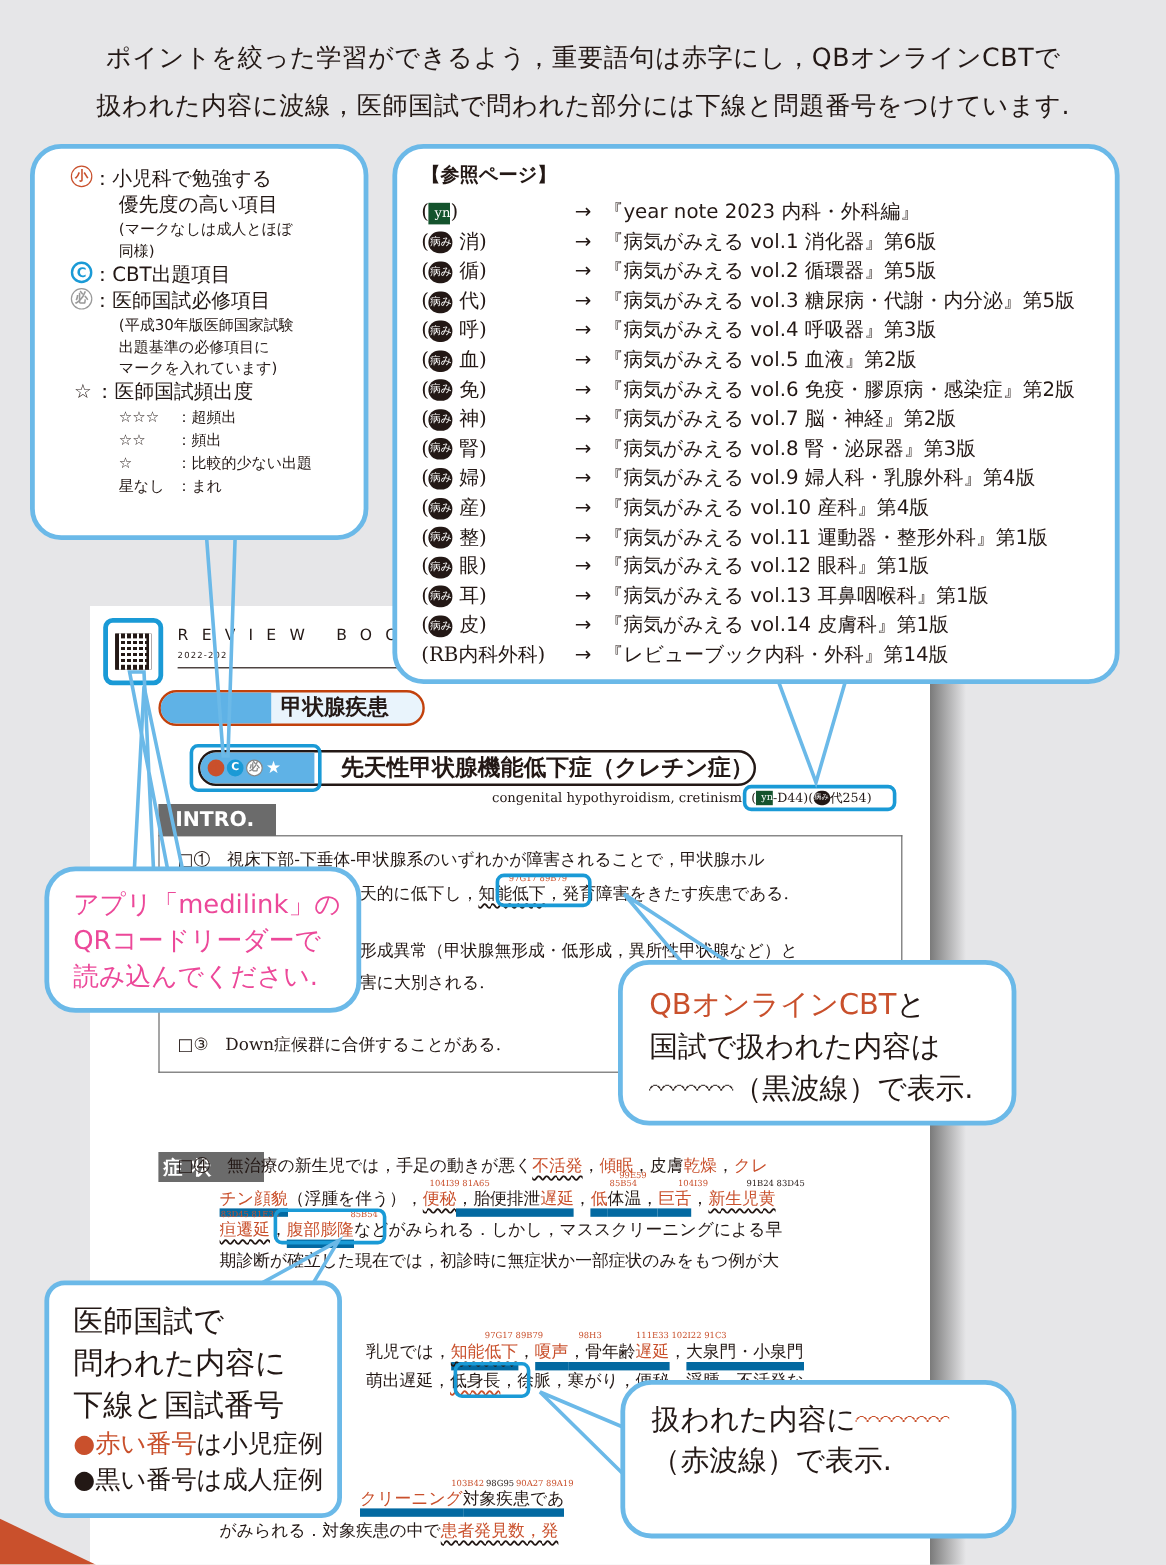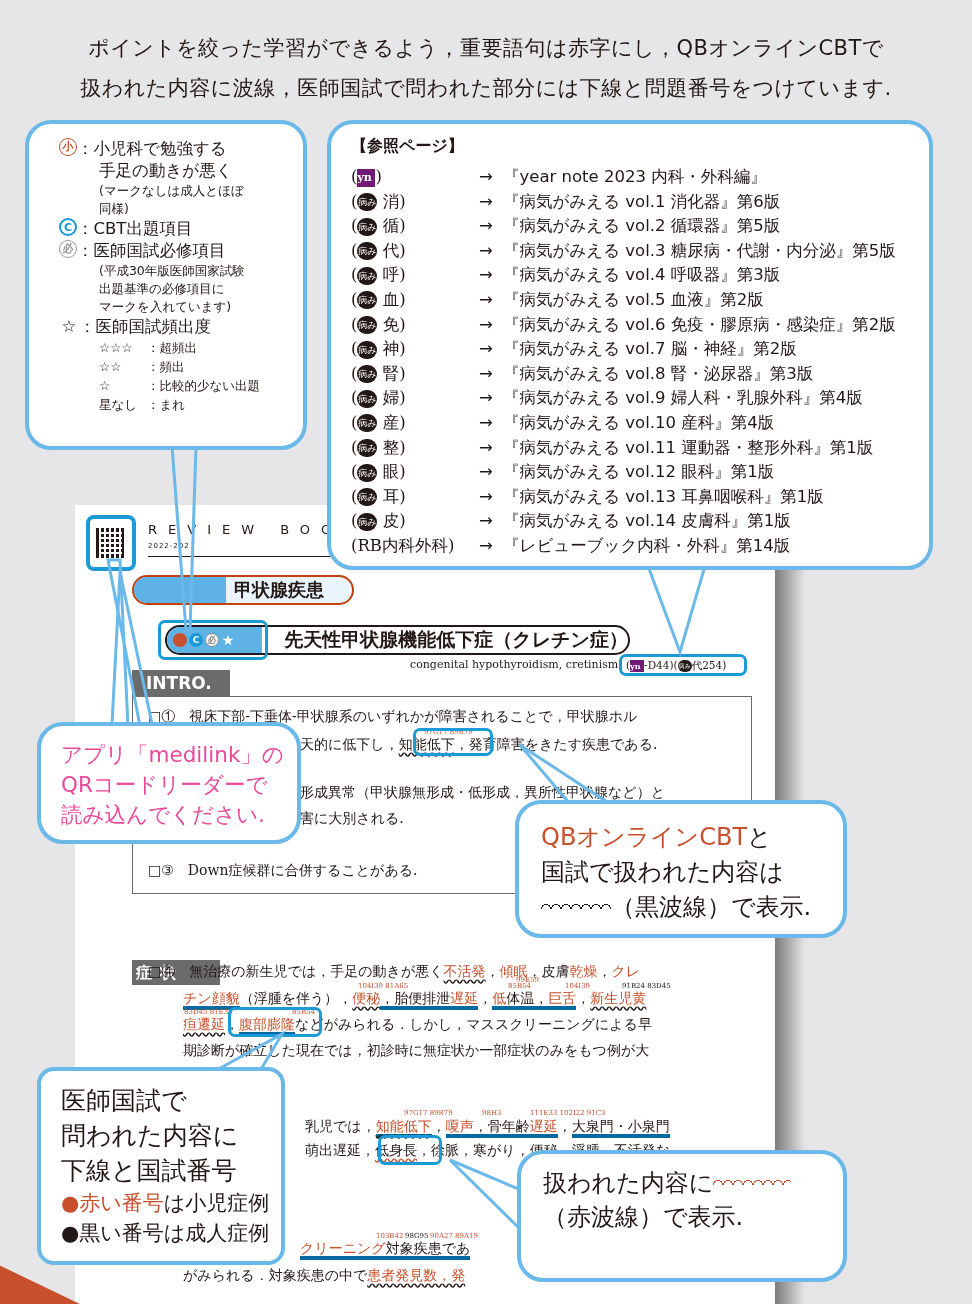--- a/index.html
+++ b/index.html
@@ -38,21 +38,21 @@
 
   .eng-name { position: absolute; left: 410px; top: 658px; font-family: "DejaVu Serif", serif; font-size: 11px; color: #231815; }
   .ref-box { position: absolute; left: 619px; top: 654px; width: 128px; height: 22px; border: 3px solid #1a9ad6; border-radius: 7px; font-family: "DejaVu Serif", serif; font-size: 10.5px; line-height: 16px; padding-left: 4px; color: #231815; white-space: nowrap; }
 
   .intro-tab { position: absolute; left: 132px; top: 670px; width: 98px; height: 27px; background: #6b6b6b; color: #fff; font-size: 17px; font-weight: bold; padding-left: 14px; line-height: 27px; }
   .intro-frame { position: absolute; left: 132px; top: 696px; width: 620px; height: 198px; border: 1px solid #6b6b6b; border-top: none; }
   .intro-frame-top { position: absolute; left: 230px; top: 696px; width: 522px; height: 1px; background: #6b6b6b; }
 
   .body-line { position: absolute; font-family: "DejaVu Serif", serif; font-size: 14px; color: #231815; white-space: nowrap; }
   .red { color: #c9502c; }
-  .ul { border-bottom: 4px solid #0369a1; }
+  .ul { border-bottom: 7px solid #0369a1; }
   .wavy-b { text-decoration: underline wavy #231815; text-underline-offset: 3px; }
   .wavy-r { text-decoration: underline wavy #c9502c; text-underline-offset: 3px; }
   .qnum { position: absolute; font-family: "DejaVu Serif", serif; font-size: 7px; color: #c9502c; white-space: nowrap; }
   .qnum.black { color: #231815; }
 
   .symptom-tab { position: absolute; left: 132px; top: 930px; width: 88px; height: 25px; background: #6b6b6b; color: #fff; font-size: 16px; font-weight: bold; line-height: 25px; padding-left: 4px; letter-spacing: 8px; margin-top: 30px; }
 
   .hl { position: absolute; border: 3px solid #1a9ad6; border-radius: 7px; }
 
   
@@ -67,21 +67,21 @@
   .circ.red { border: 1.5px solid #c9502c; color: #c9502c; }
   .circ.blue { border: 2px solid #1a9ad6; color: #1a9ad6; line-height: 15px; }
   .circ.gray { border: 1.5px solid #999; color: #999; }
 
   .refs-bubble { left: 327px; top: 120px; width: 606px; height: 450px; padding: 12px 0 0 20px; font-size: 16.5px; color: #231815; }
   .refs-bubble .hd { font-size: 16px; font-weight: bold; margin-bottom: 8px; }
   .refs-bubble .ref-row { display: flex; height: 24.6px; line-height: 24.6px; white-space: nowrap; }
   .refs-bubble .tag { width: 128px; font-family: "DejaVu Serif", serif; }
   .refs-bubble .arrow { width: 24px; }
   .byomi { display: inline-block; width: 20px; height: 18px; border-radius: 9px; background: #231815; color: #fff; font-size: 9px; line-height: 18px; text-align: center; vertical-align: middle; }
-  .yn { display: inline-block; width: 18px; height: 18px; background: #701a75; color: #fff; font-size: 11px; line-height: 18px; text-align: left; vertical-align: middle; font-weight: bold; }
+  .yn { display: inline-block; width: 18px; height: 18px; background: #14532d; color: #fff; font-size: 11px; line-height: 18px; text-align: right; vertical-align: middle; font-weight: normal; }
 
   .qr-bubble { left: 37px; top: 722px; width: 264px; height: 122px; padding: 14px 0 0 20px; font-size: 21.5px; line-height: 30px; color: #ec4899; }
   .qbblack-bubble { left: 515px; top: 800px; width: 332px; height: 138px; padding: 16px 0 0 22px; font-size: 24px; line-height: 35px; color: #231815; }
   .kokushi-bubble { left: 37px; top: 1067px; width: 248px; height: 198px; padding: 12px 0 0 20px; font-size: 25px; line-height: 35px; color: #231815; border-radius: 17px; }
   .kokushi-bubble .small { font-size: 21px; line-height: 30px; }
   .qbred-bubble { left: 517px; top: 1150px; width: 330px; height: 132px; padding: 12px 0 0 22px; font-size: 24px; line-height: 34px; color: #231815; }
   .wave-red { display: inline-block; width: 78px; height: 10px; background: radial-gradient(circle at 5px 10px, transparent 4px, #c9502c 4px, #c9502c 5px, transparent 5px) 0 -4px / 10px 10px repeat-x; vertical-align: middle; }
   .wave-black { display: inline-block; width: 70px; height: 10px; background: radial-gradient(circle at 5px 10px, transparent 4px, #231815 4px, #231815 5px, transparent 5px) 0 -4px / 10px 10px repeat-x; vertical-align: middle; }
 
   svg.pointers { position: absolute; left: 0; top: 0; width: 972px; height: 1304px; pointer-events: none; }
@@ -194,21 +194,21 @@
     <polygon points="521,1190 521,1230 450,1160" fill="none"></polygon>
   </g>
 </svg>
 
 <div class="bubble legend-bubble">
   <div class="row">
       <span class="circ red">小</span>
       <span>：</span>
       <span>小児科で勉強する</span>
     </div>
-  <div style="padding-left:40px;">手足の動きが悪く</div>
+  <div style="padding-left:40px;">優先度の高い項目</div>
   <div class="sub">(マークなしは成人とほぼ</div>
   <div class="sub"> 同様)</div>
   <div class="row">
       <span class="circ blue">C</span>
       <span>：</span>
       <span>CBT出題項目</span>
     </div>
   <div class="row">
       <span class="circ gray">必</span>
       <span>：</span>

